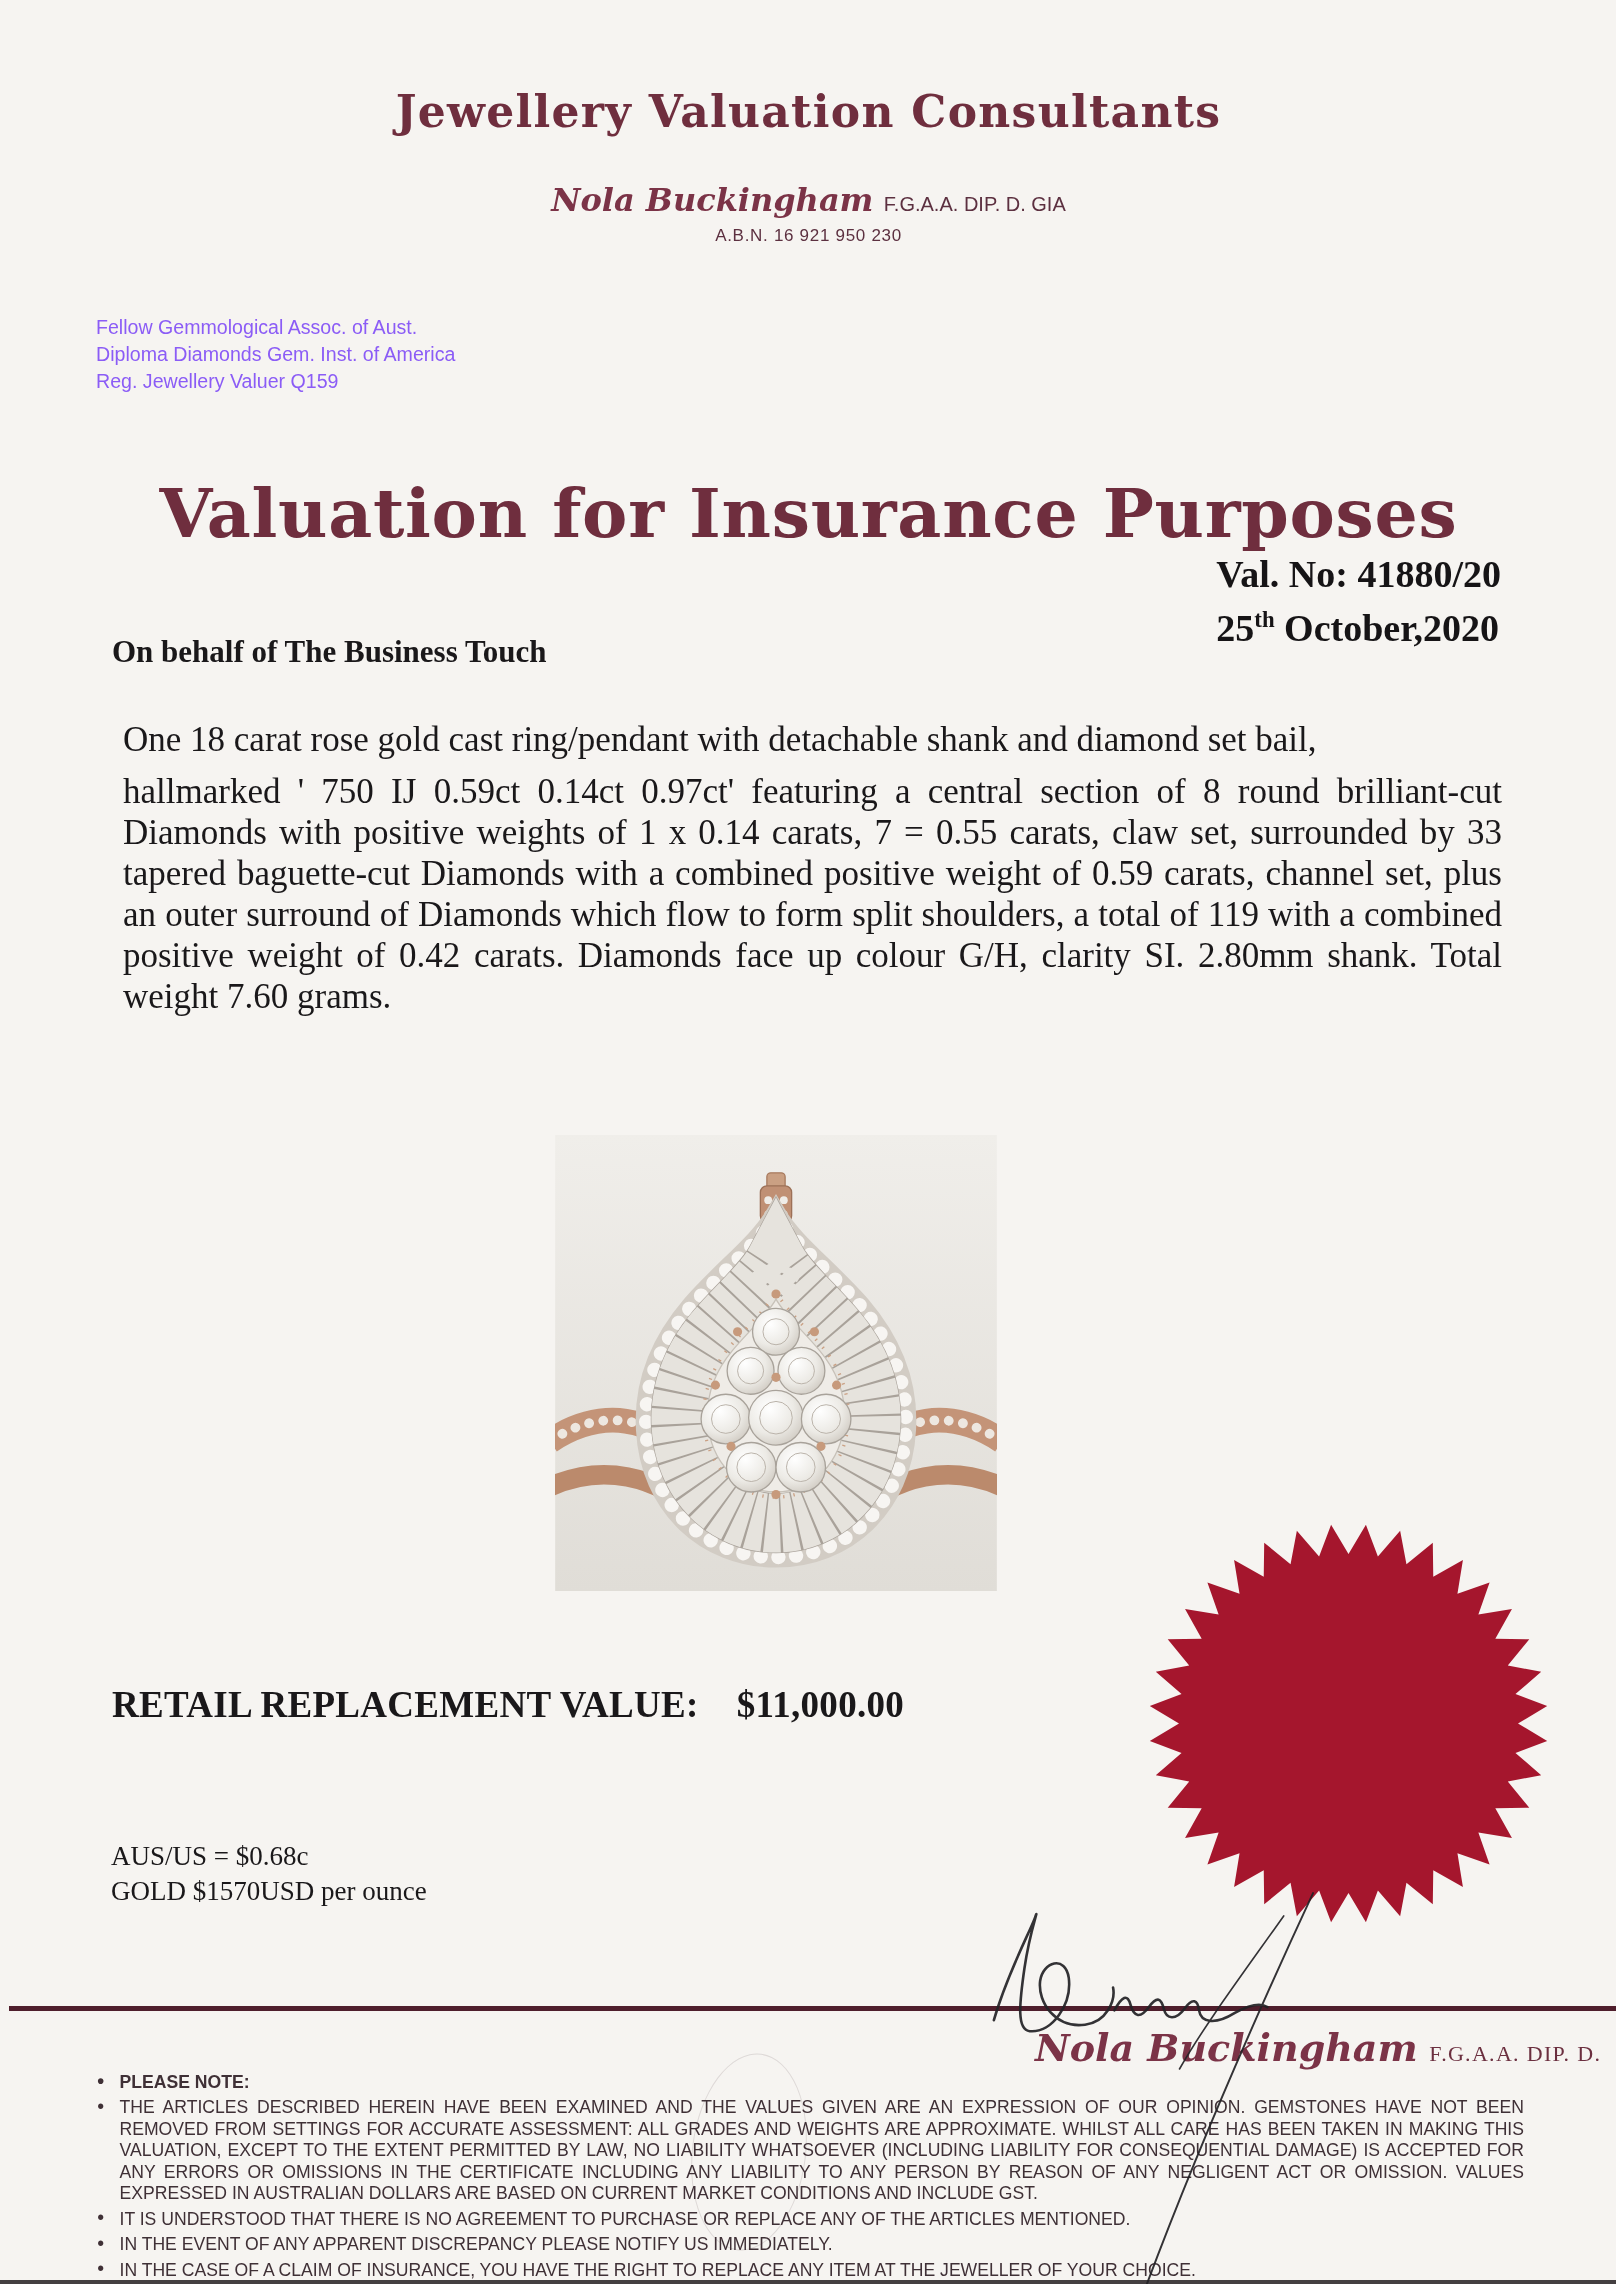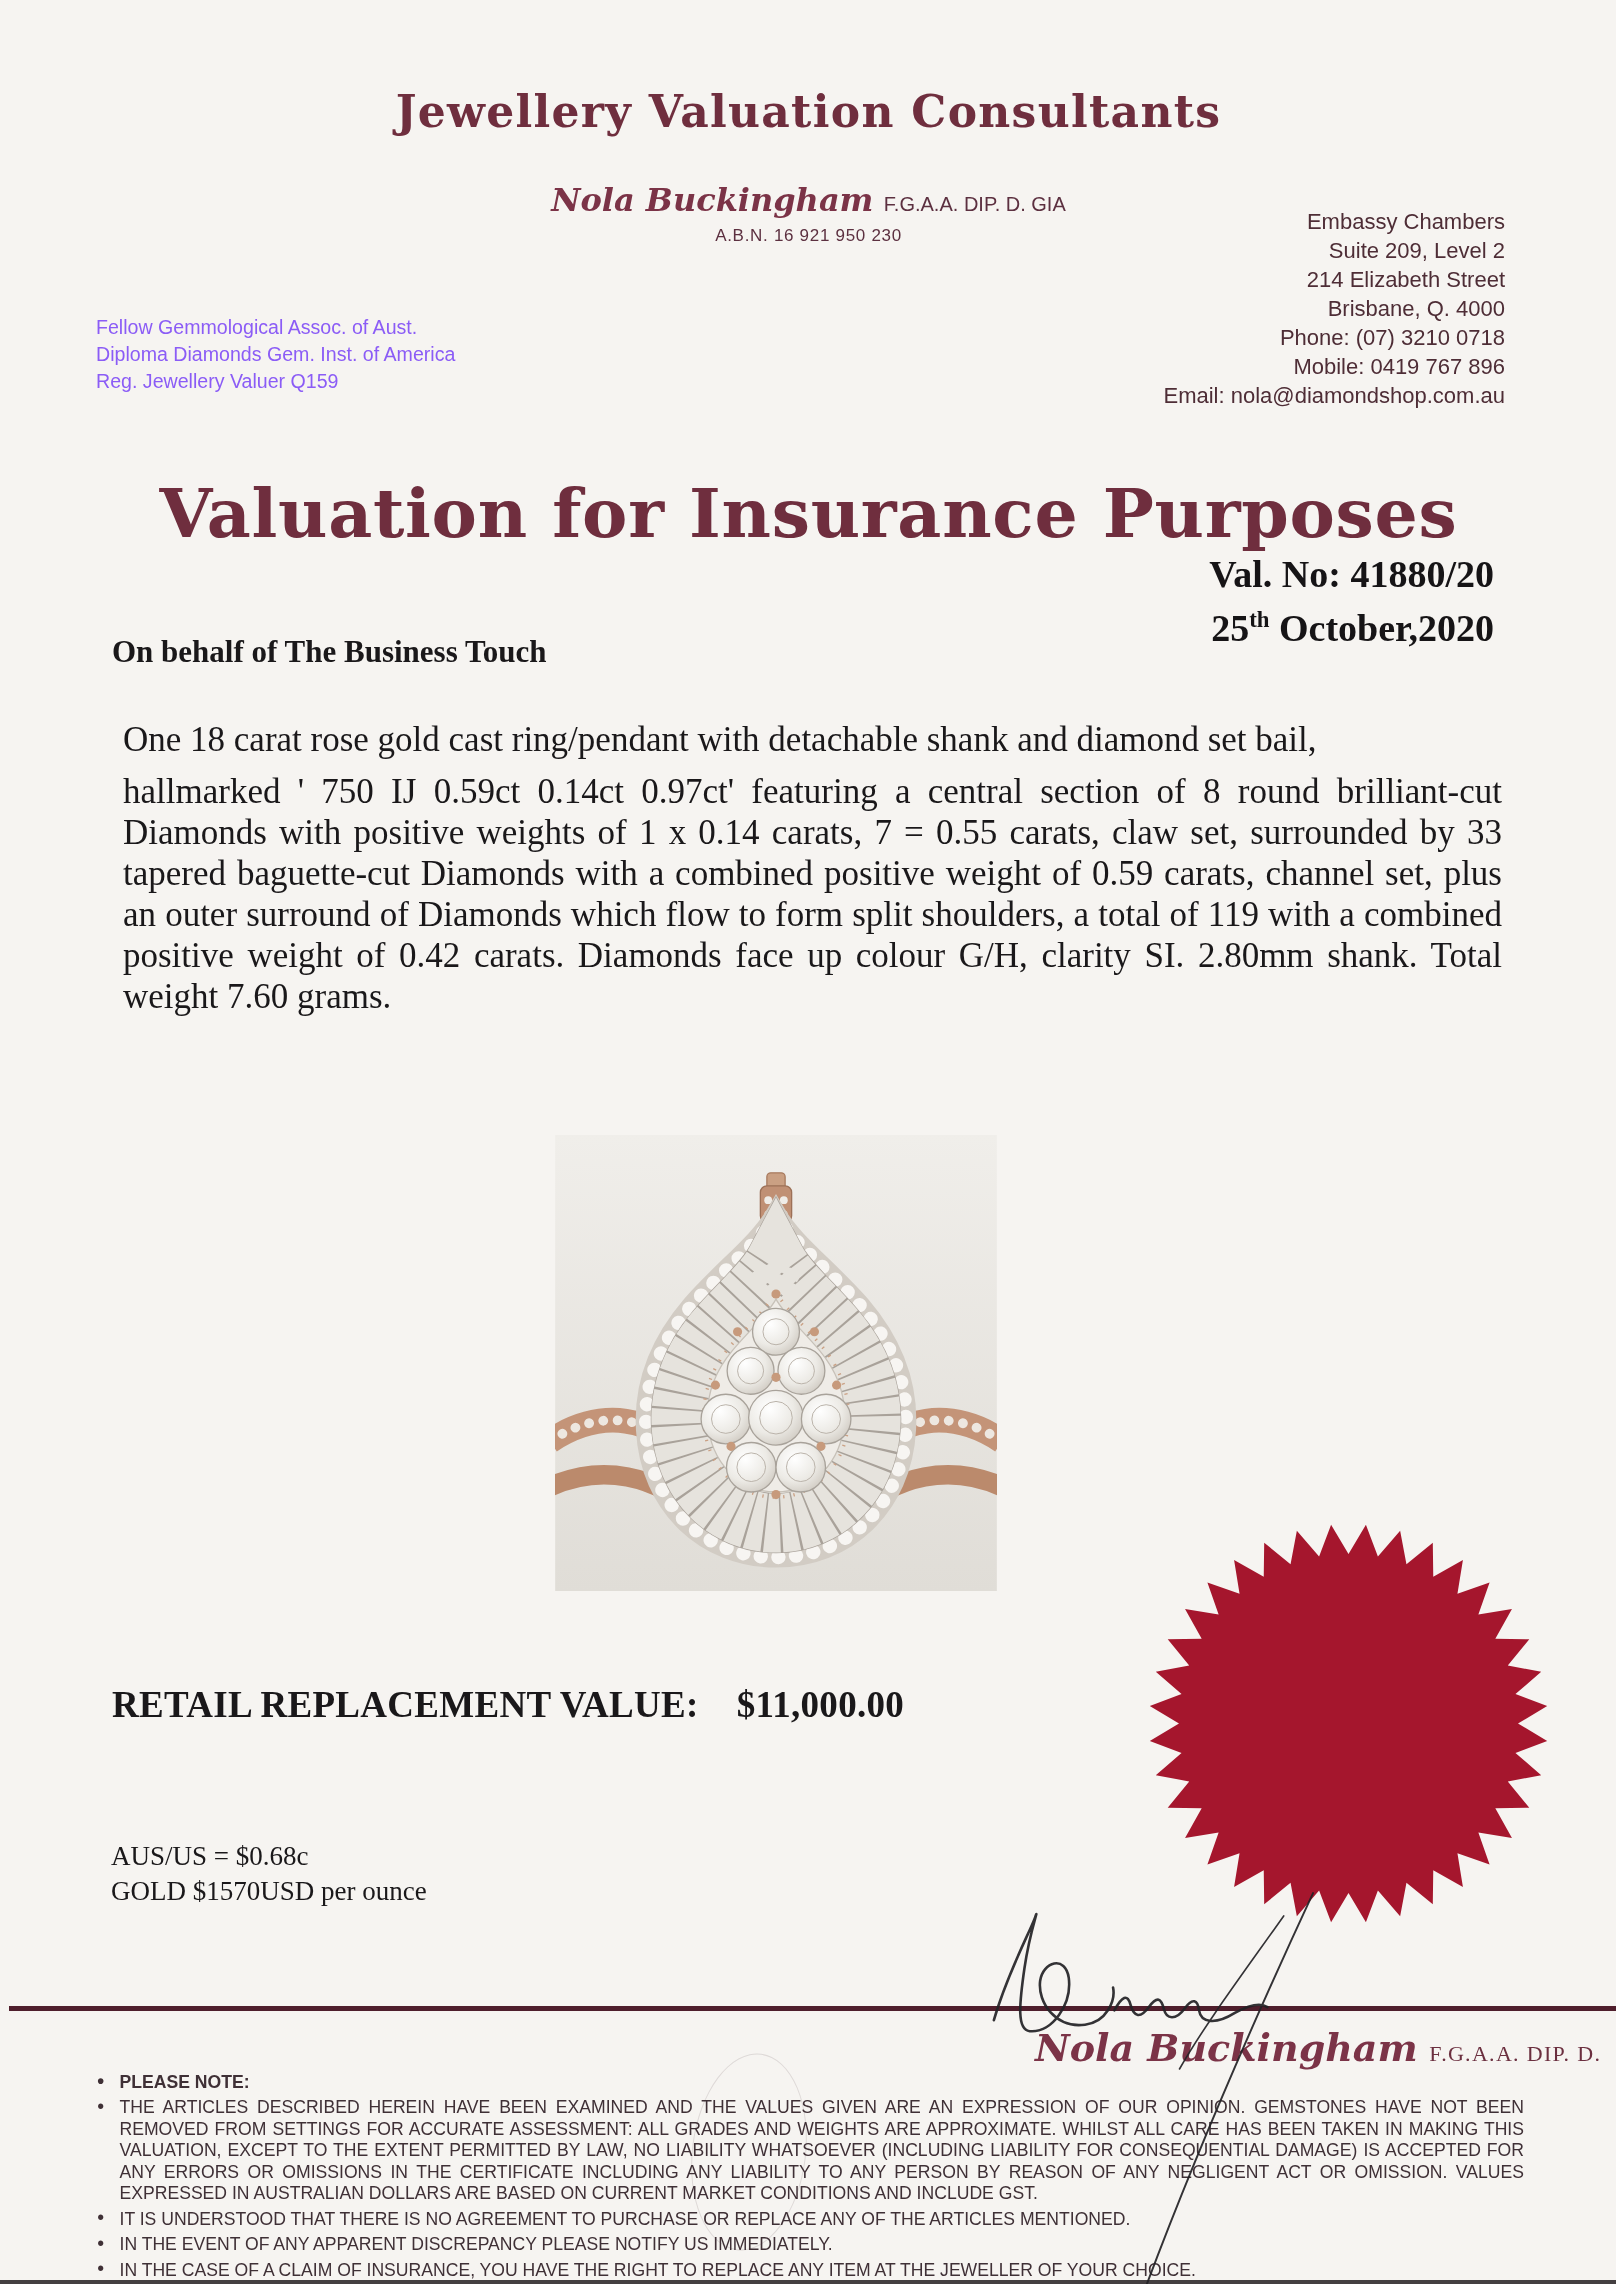--- a/index.html
+++ b/index.html
@@ -18,21 +18,21 @@
   .valuer-creds{font-family:"Liberation Sans",sans-serif;font-size:20px;color:#5c3040;margin-left:10.4px;}
   .abn{top:226px;font-family:"Liberation Sans",sans-serif;font-size:17px;color:#5c3040;letter-spacing:0.7px;}
   .address-block{top:207px;right:112px;text-align:right;font-family:"Liberation Sans",sans-serif;
     font-size:22px;line-height:29px;color:#4e2d36;}
   .memberships{top:314px;left:96px;font-family:"Liberation Sans",sans-serif;
     font-size:19.6px;line-height:27px;color:#8b5cf6;}
 
   
   .doc-title{top:473px;font-family:"DejaVu Serif",serif;font-weight:700;font-size:68px;
     color:#6f2e3e;letter-spacing:0.7px;}
-  .val-meta{top:551px;right:123px;text-align:right;font-weight:700;font-size:38px;
+  .val-meta{top:551px;right:116px;font-weight:700;font-size:38px;
     line-height:46px;color:#161416;}
   .val-meta sup{font-size:60%;}
 
   
   .client-line{top:634px;left:112px;font-weight:700;font-size:31px;}
   .description{top:708px;left:112px;width:1401px;font-size:35px;line-height:41px;
     text-align:justify;color:#1a181a;}
   .description p{margin:11px;}
 
   .ring-photo{top:1135px;left:555px;width:442px;height:456px;}
@@ -69,29 +69,20 @@
 <div class="page">
 
   <div class="abs center org-name">Jewellery Valuation Consultants</div>
 
   <div class="abs center valuer-line">
     <span class="valuer-name">Nola Buckingham</span><span class="valuer-creds">F.G.A.A. DIP. D. GIA</span>
   </div>
 
   <div class="abs center abn">A.B.N. 16 921 950 230</div>
 
-  <div class="abs address-block">
-    <div>Embassy Chambers</div>
-    <div>Suite 209, Level 2</div>
-    <div>214 Elizabeth Street</div>
-    <div>Brisbane, Q. 4000</div>
-    <div>Phone: (07) 3210 0718</div>
-    <div>Mobile: 0419 767 896</div>
-    <div>Email: nola@diamondshop.com.au</div>
-  </div>
 
   <div class="abs memberships">
     <div>Fellow Gemmological Assoc. of Aust.</div>
     <div>Diploma Diamonds Gem. Inst. of America</div>
     <div>Reg. Jewellery Valuer Q159</div>
   </div>
 
   <div class="abs center doc-title">Valuation for Insurance Purposes</div>
 
   <div class="abs val-meta">

